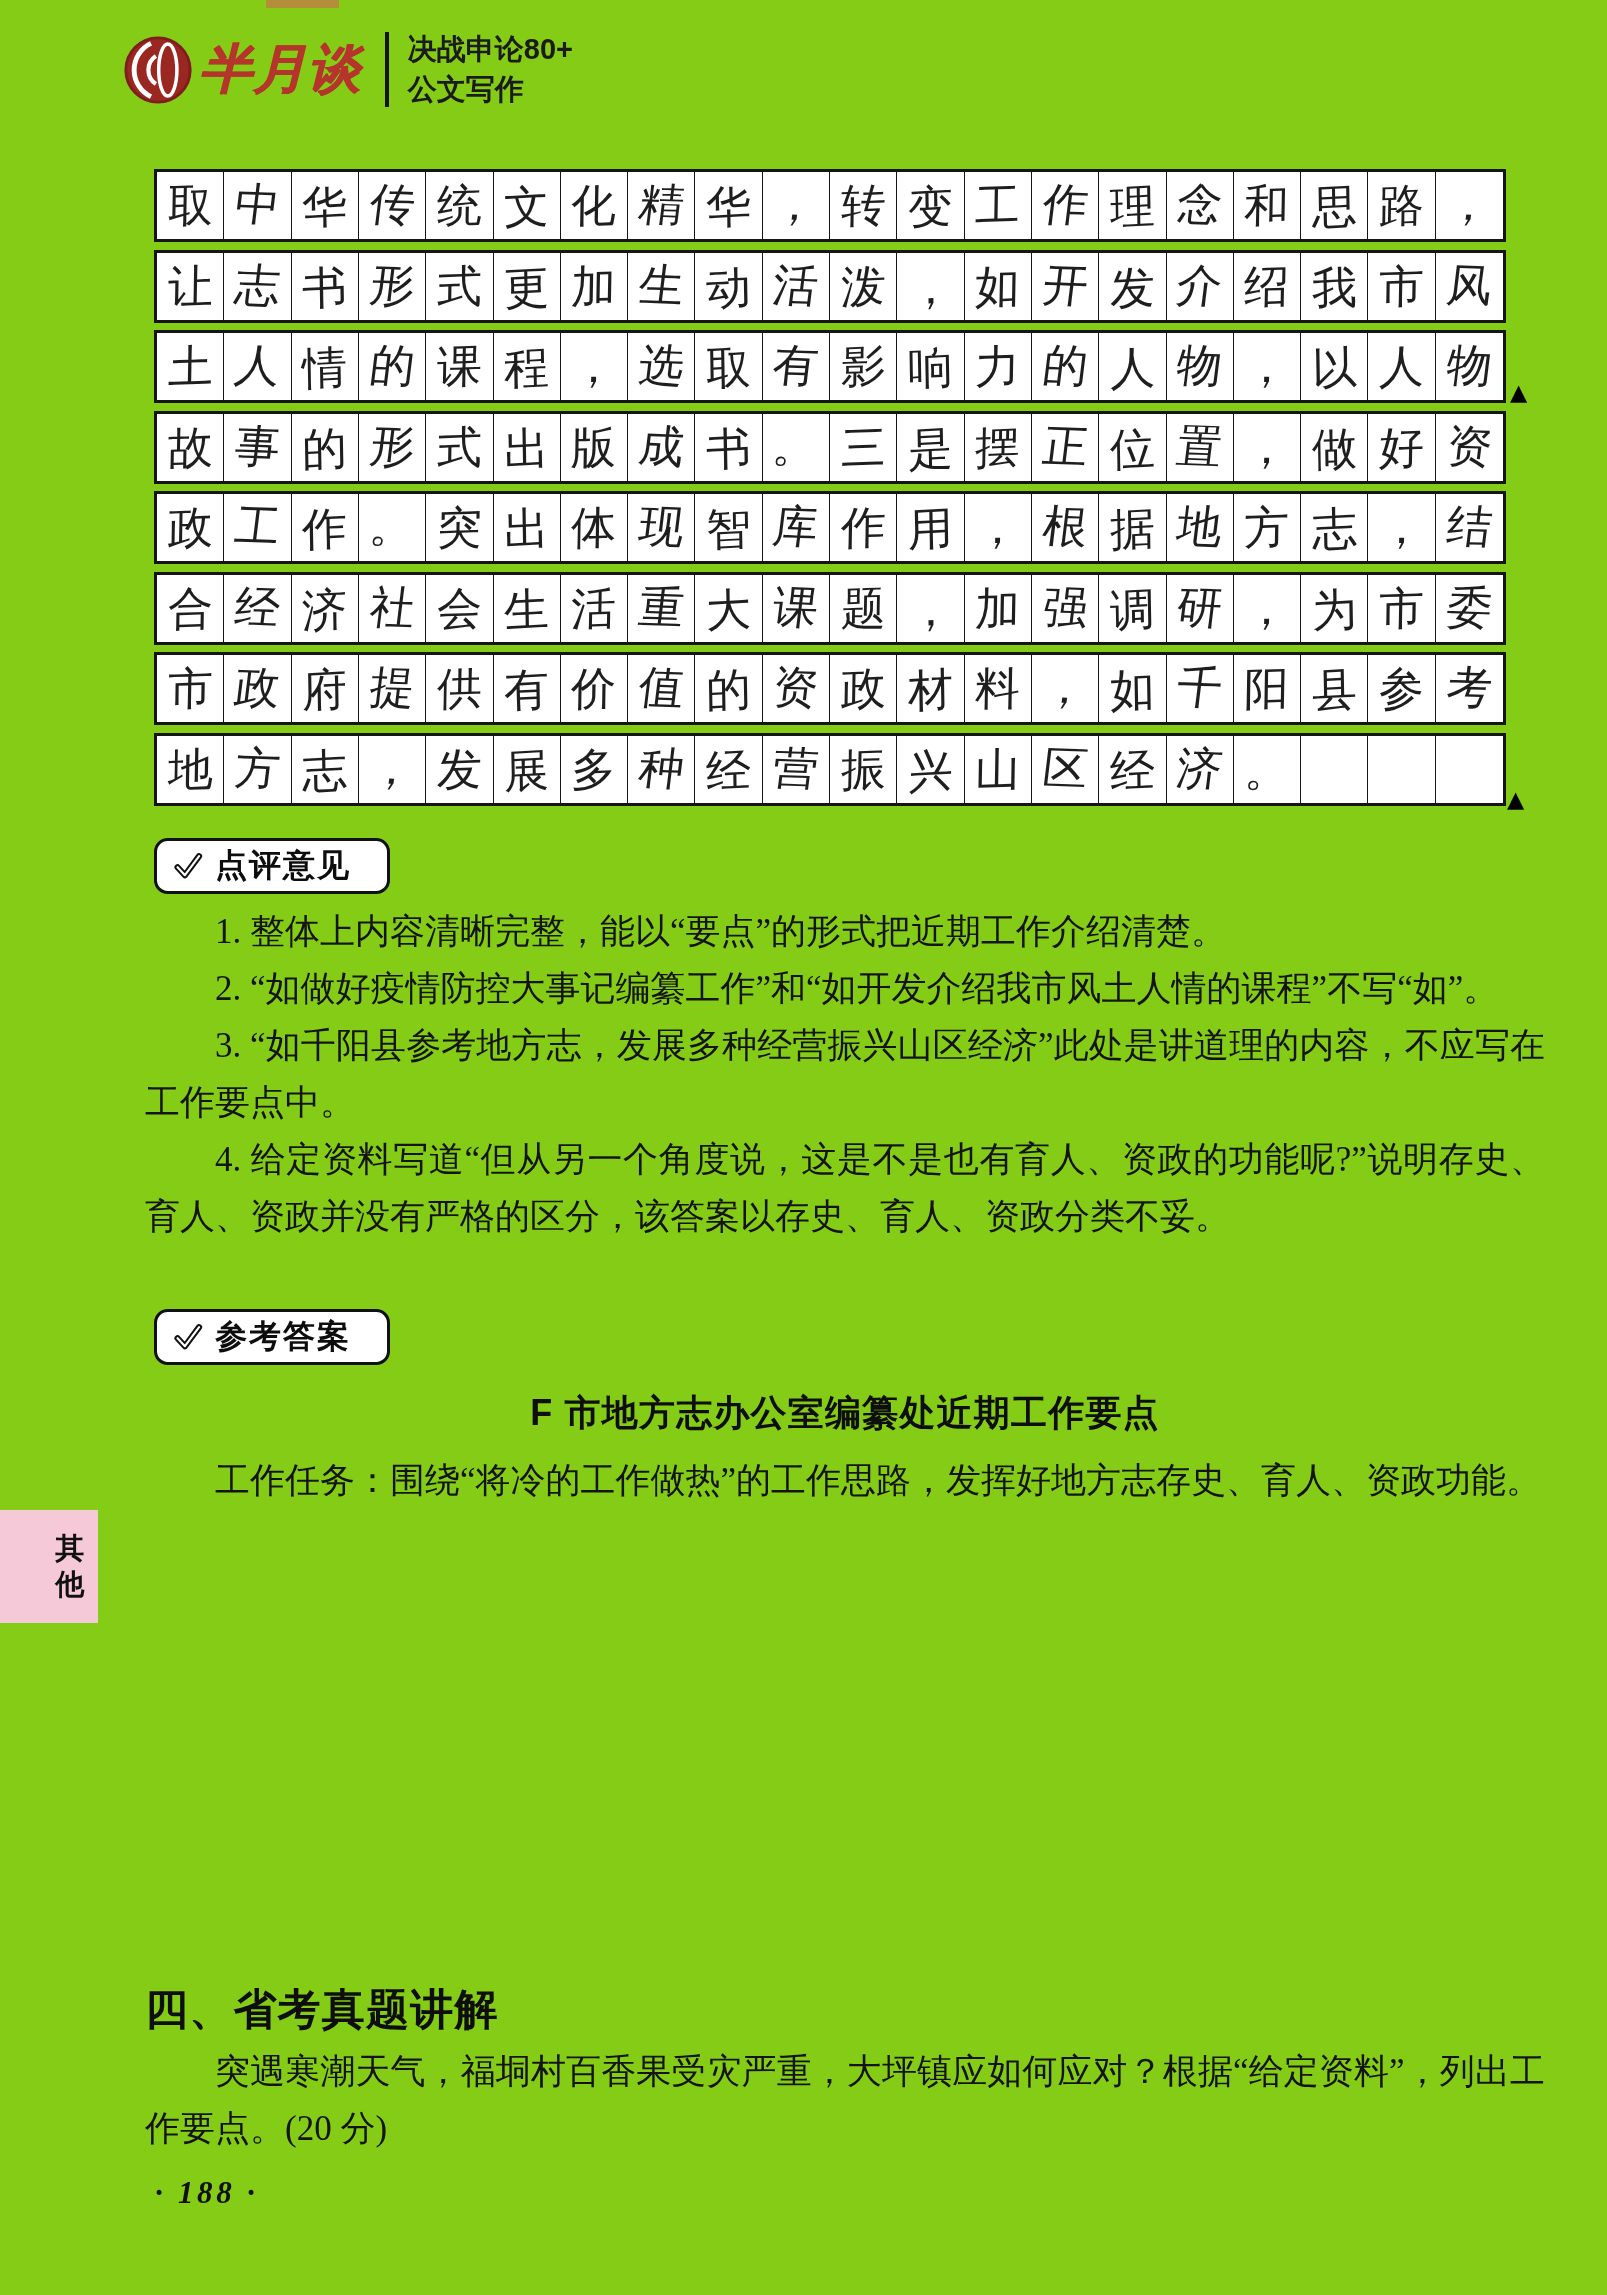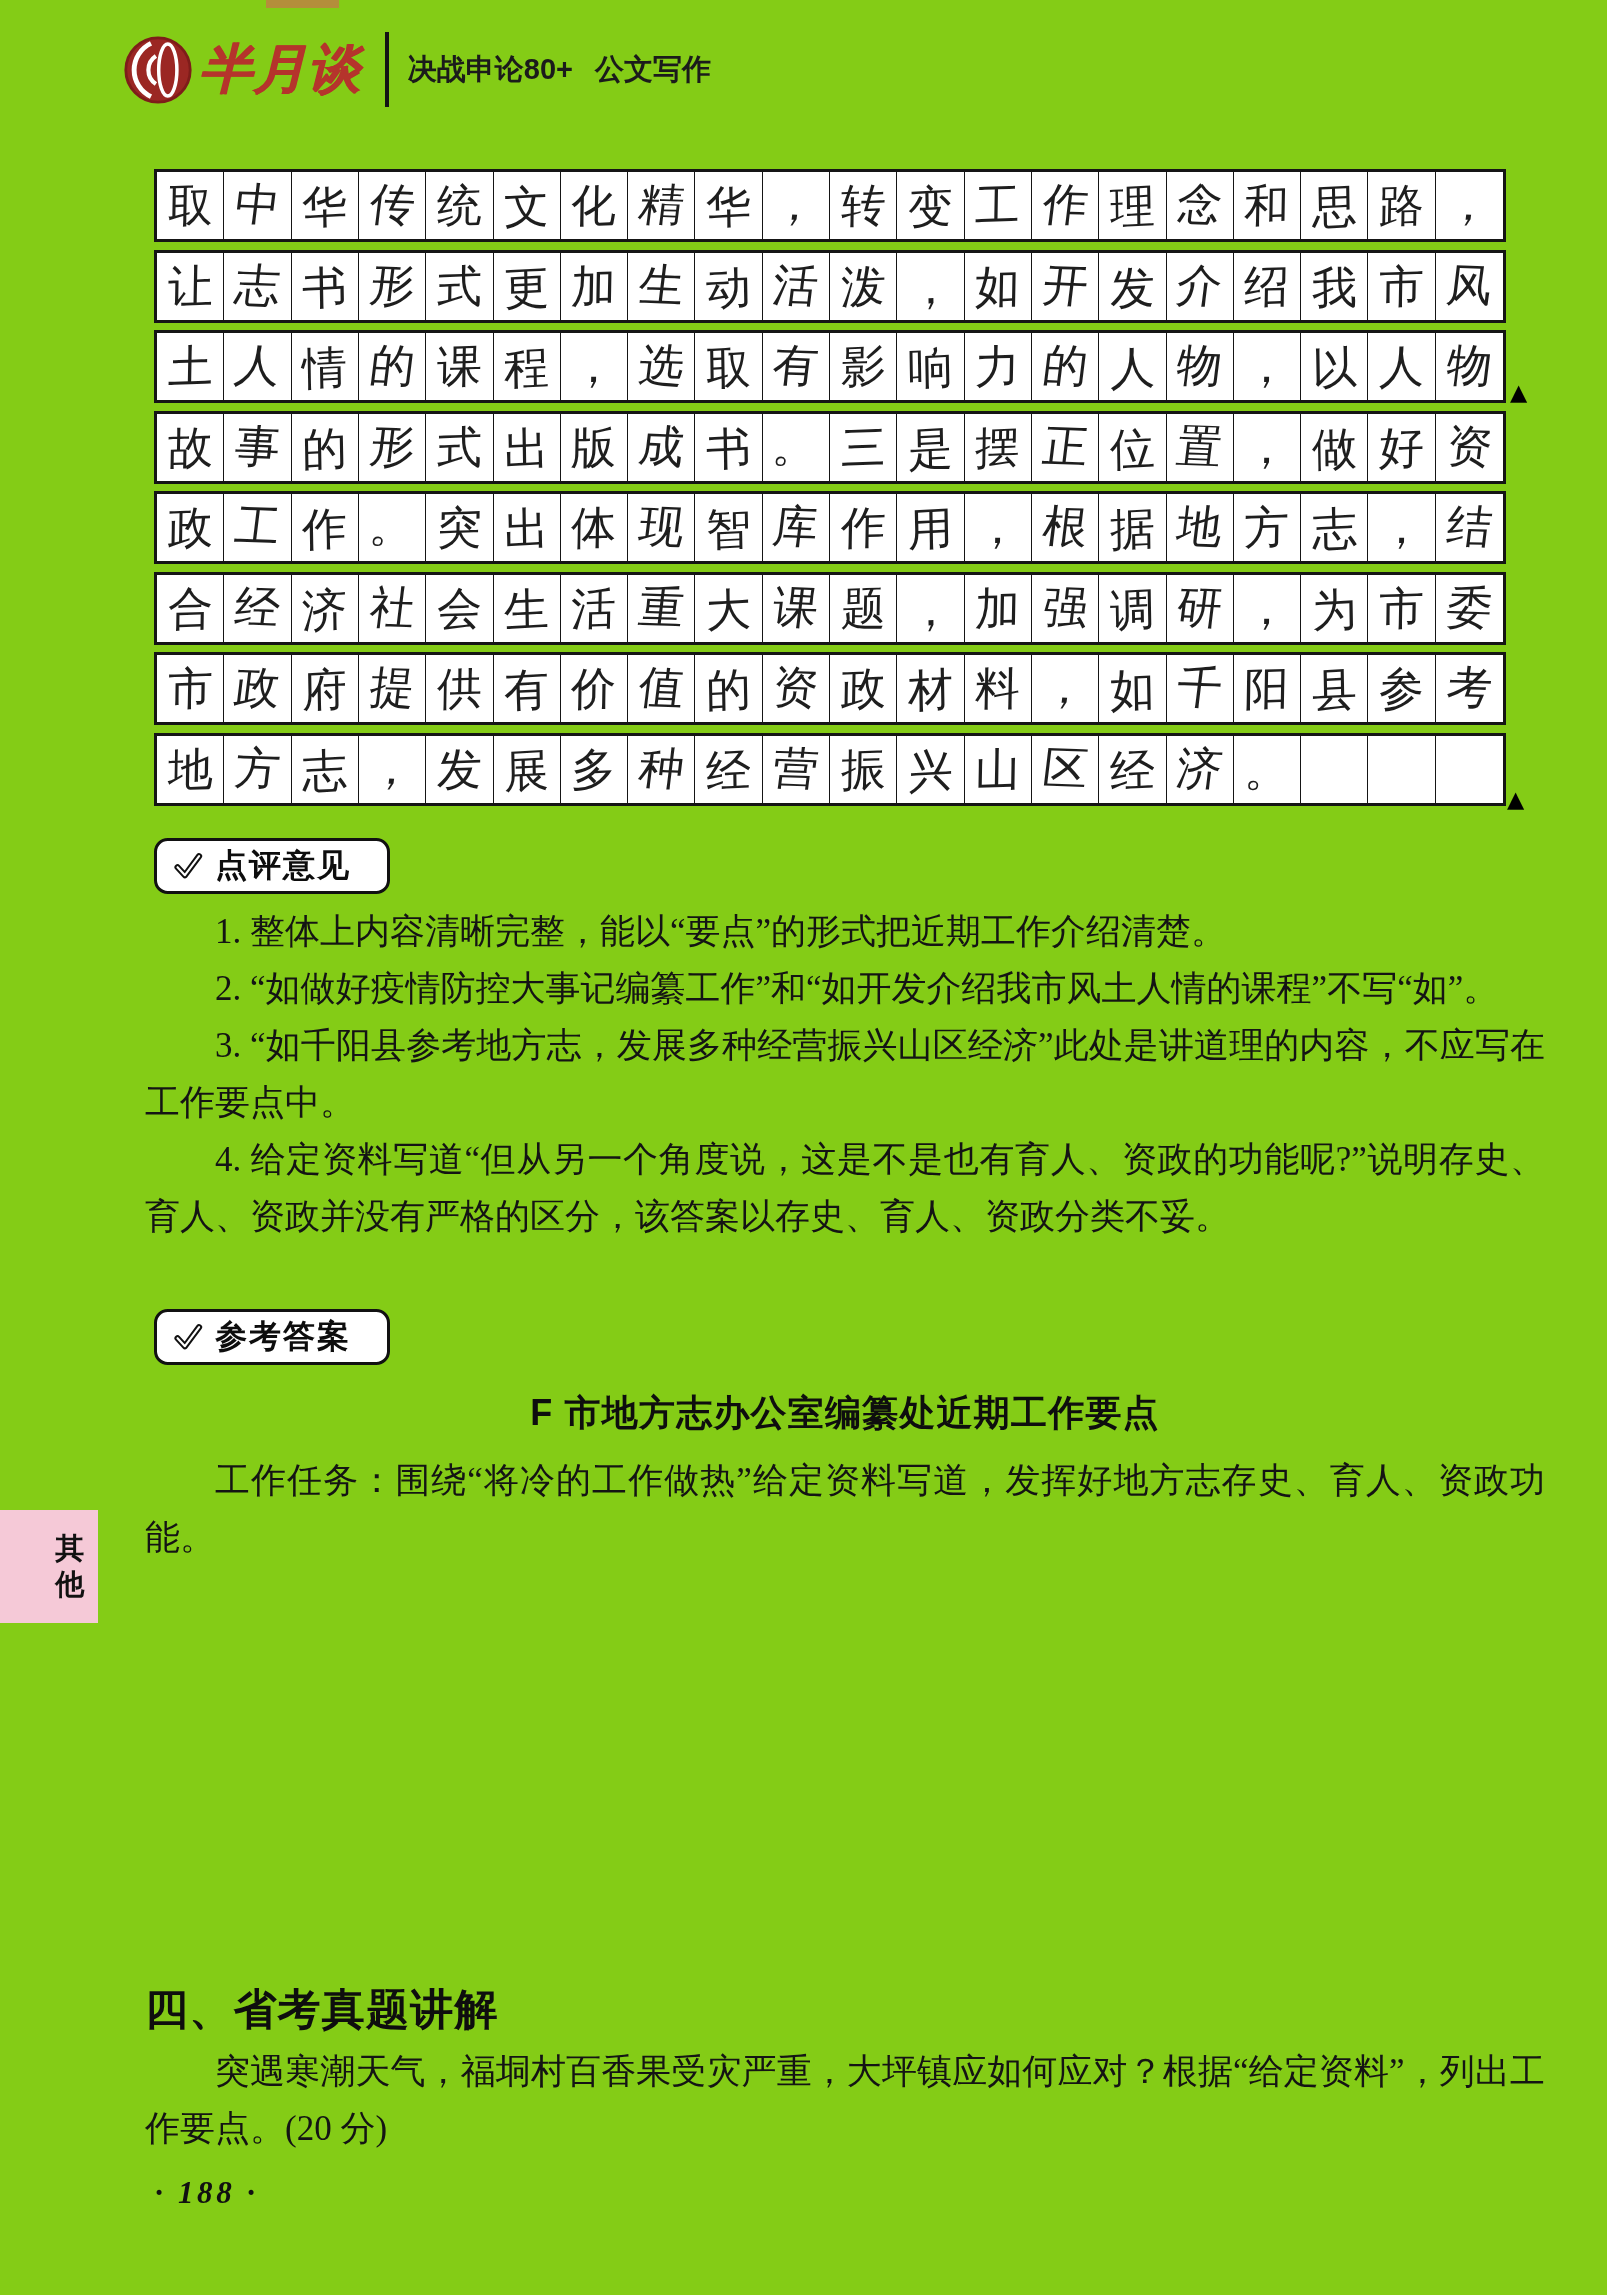--- a/index.html
+++ b/index.html
@@ -18,21 +18,21 @@
   
   .header { position: absolute; left: 123px; top: 32px; display: flex; align-items: center; }
   .logo-icon { width: 70px; height: 70px; flex: 0 0 auto; }
   .brand-text {
     font-family: "Liberation Sans", "DejaVu Sans", sans-serif;
     font-size: 53px; font-weight: bold; font-style: italic;
     color: #b5342c; letter-spacing: 1.2px; margin-left: 6.2px;
     text-shadow: 0.6px 0 0 #b5342c, -0.6px 0 0 #b5342c;
   }
   .header-divider { width: 3.7px; height: 75px; background: #141414; margin: 0 18.7px 0 23.6px; }
-  .taglines { display: flex; flex-direction: row; justify-content: flex-start; gap: 22px; }
+  .taglines { display: flex; flex-direction: column; justify-content: flex-start; gap: 8px; }
   .tagline {
     font-family: "Liberation Sans", "DejaVu Sans", sans-serif;
     font-size: 29px; font-weight: 600; color: #1b1b1b; line-height: 1.1;
   }
   .top-mark { position: absolute; left: 266px; top: 0; width: 73px; height: 8px;
     background: #dd5b5b; opacity: .55; }
 
   
   .grid-wrap { position: absolute; left: 154px; top: 169px; width: 1352px; }
   .grid-row {
@@ -657,21 +657,21 @@
   <div class="badge badge-answer">
     <svg class="check" viewBox="0 0 52 52">
       <path d="M9 28 L21 41 L44 10" stroke="#111" stroke-width="10" fill="none" stroke-linecap="round" stroke-linejoin="round"></path>
       <path d="M9 28 L21 41 L44 10" stroke="#fff" stroke-width="3.5" fill="none" stroke-linecap="round" stroke-linejoin="round"></path>
     </svg>
     <span class="badge-label">参考答案</span>
   </div>
 
   <div class="answer-title">F 市地方志办公室编纂处近期工作要点</div>
   <div class="textblock answer-block">
-    <p>工作任务：围绕“将冷的工作做热”给定资料写道，发挥好地方志存史、育人、资政功能。</p>
+    <p>工作任务：围绕“将冷的工作做热”的工作思路，发挥好地方志存史、育人、资政功能。</p>
   </div>
 
   <div class="section-heading">四、省考真题讲解</div>
   <div class="textblock question-block">
     <p>突遇寒潮天气，福垌村百香果受灾严重，大坪镇应如何应对？根据“给定资料”，列出工作要点。(20 分)</p>
   </div>
 
   <div class="side-tab">
     <span>其</span>
     <span>他</span>

